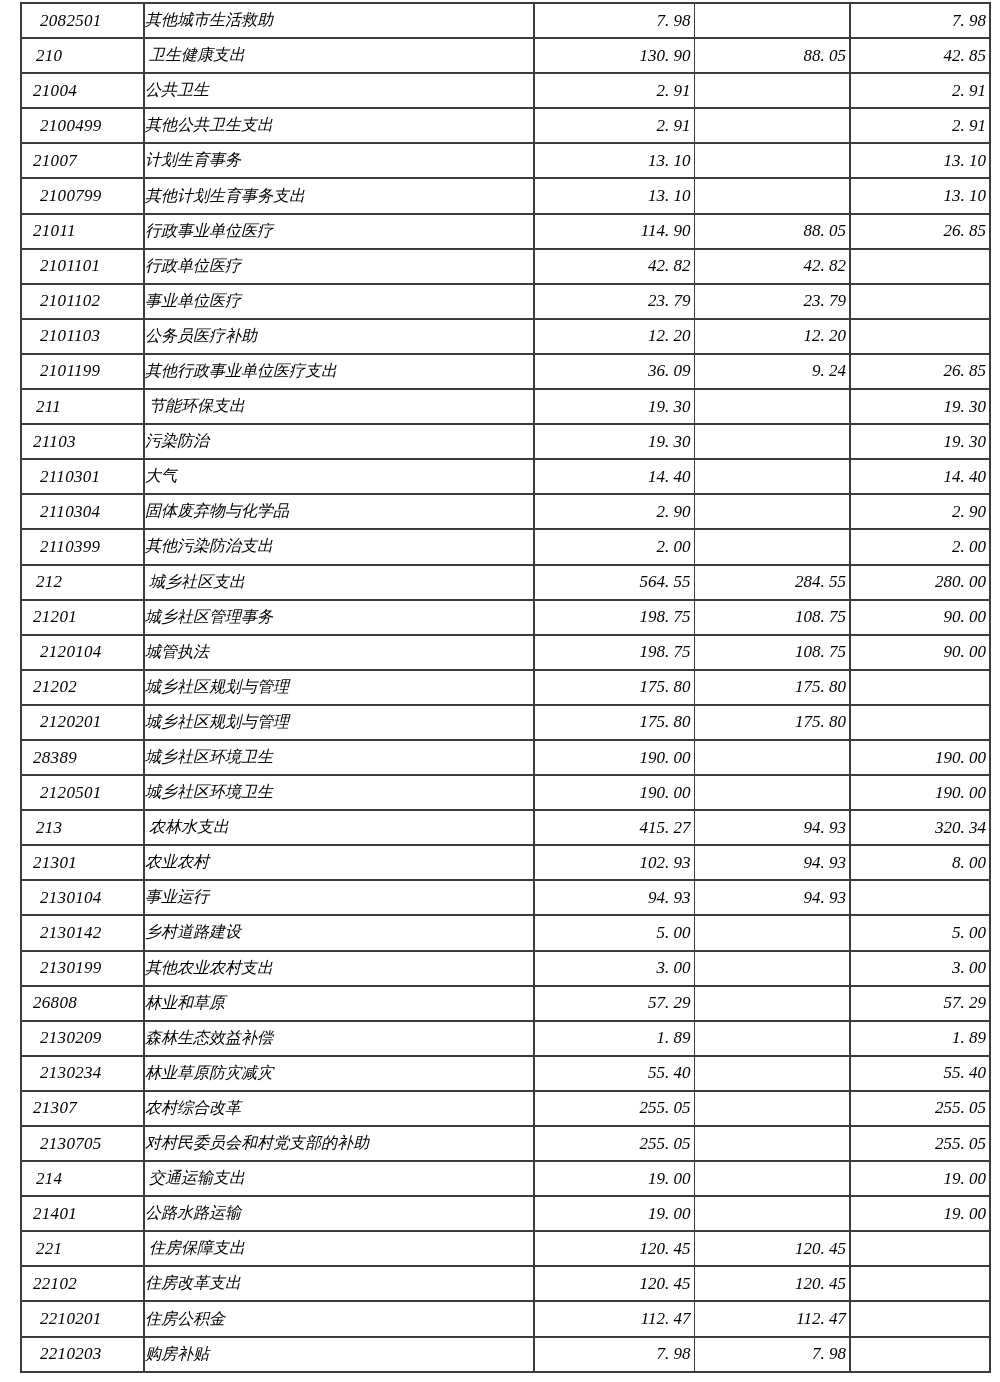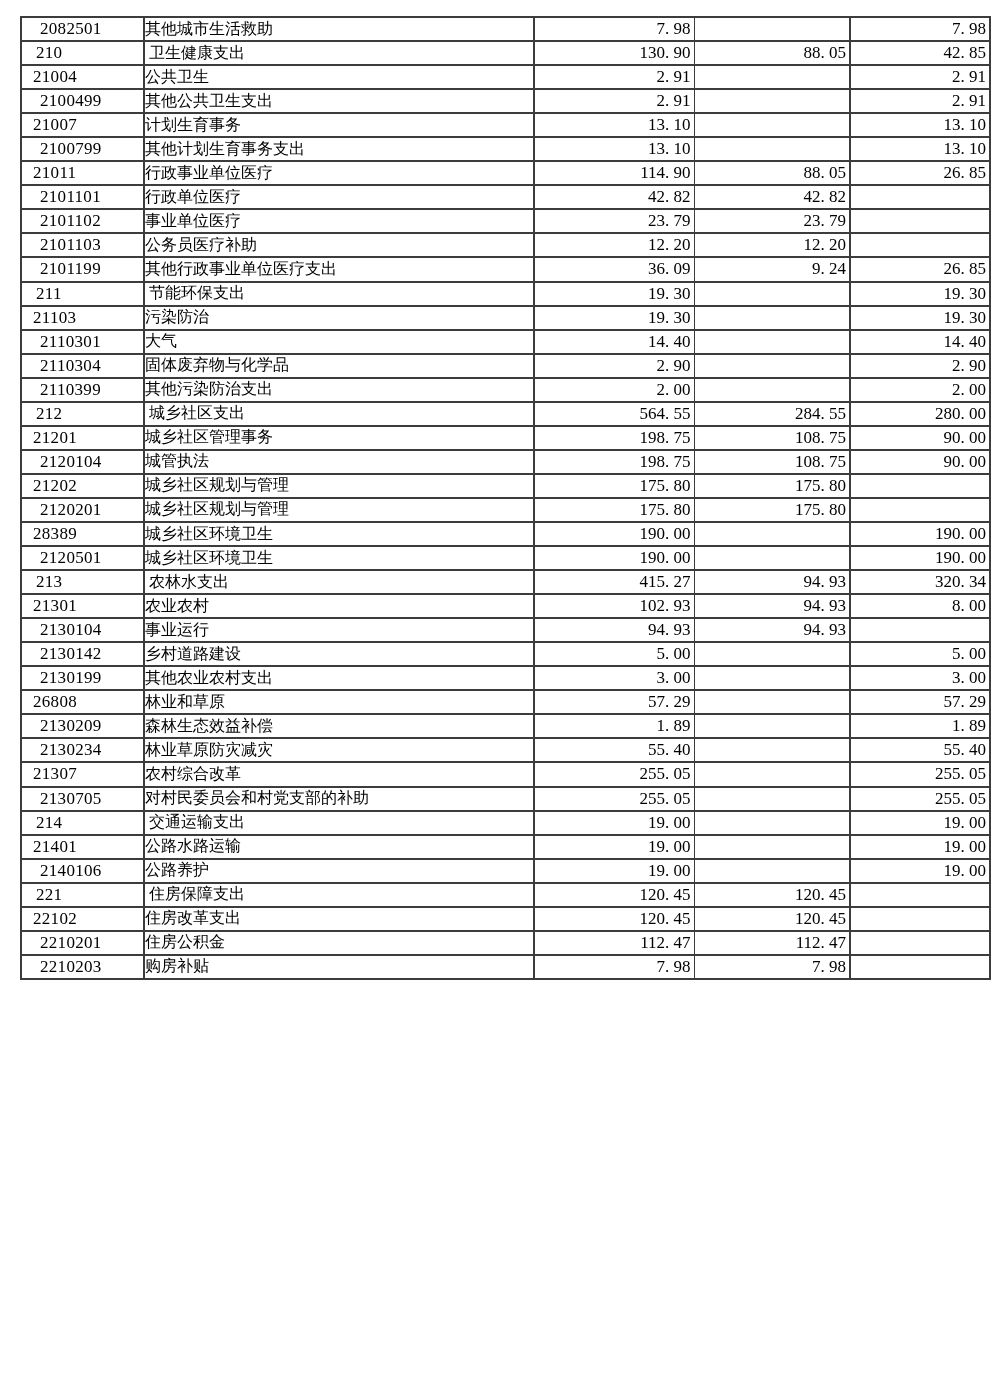--- a/index.html
+++ b/index.html
@@ -16,26 +16,27 @@
   .page {
     position: relative;
     width: 1000px;
     height: 1382px;
     background: #ffffff;
     overflow: hidden;
   }
   table.budget {
     position: absolute;
     left: 20px;
-    top: 16px;
+    top: 2px;
     width: 969px;
-    height: 964px;
+    height: 1371px;
     border-collapse: collapse;
     table-layout: fixed;
     border: 2px solid #3c3c3c;
+    font-style: italic;
   }
   td {
     border: 2px solid #3c3c3c;
     padding: 0;
     overflow: hidden;
     white-space: nowrap;
     vertical-align: middle;
     background: #ffffff;
   }
   
@@ -348,27 +349,20 @@
   </tr>
 
   <tr>
     <td class="code lv2">21401</td>
     <td class="name lv2">公路水路运输</td>
     <td class="num n1">19. 00</td>
     <td class="num n2"></td>
     <td class="num n3">19. 00</td>
   </tr>
 
-  <tr>
-    <td class="code lv3">2140106</td>
-    <td class="name lv3">公路养护</td>
-    <td class="num n1">19. 00</td>
-    <td class="num n2"></td>
-    <td class="num n3">19. 00</td>
-  </tr>
 
   <tr>
     <td class="code lv1">221</td>
     <td class="name lv1">住房保障支出</td>
     <td class="num n1">120. 45</td>
     <td class="num n2">120. 45</td>
     <td class="num n3"></td>
   </tr>
 
   <tr>

